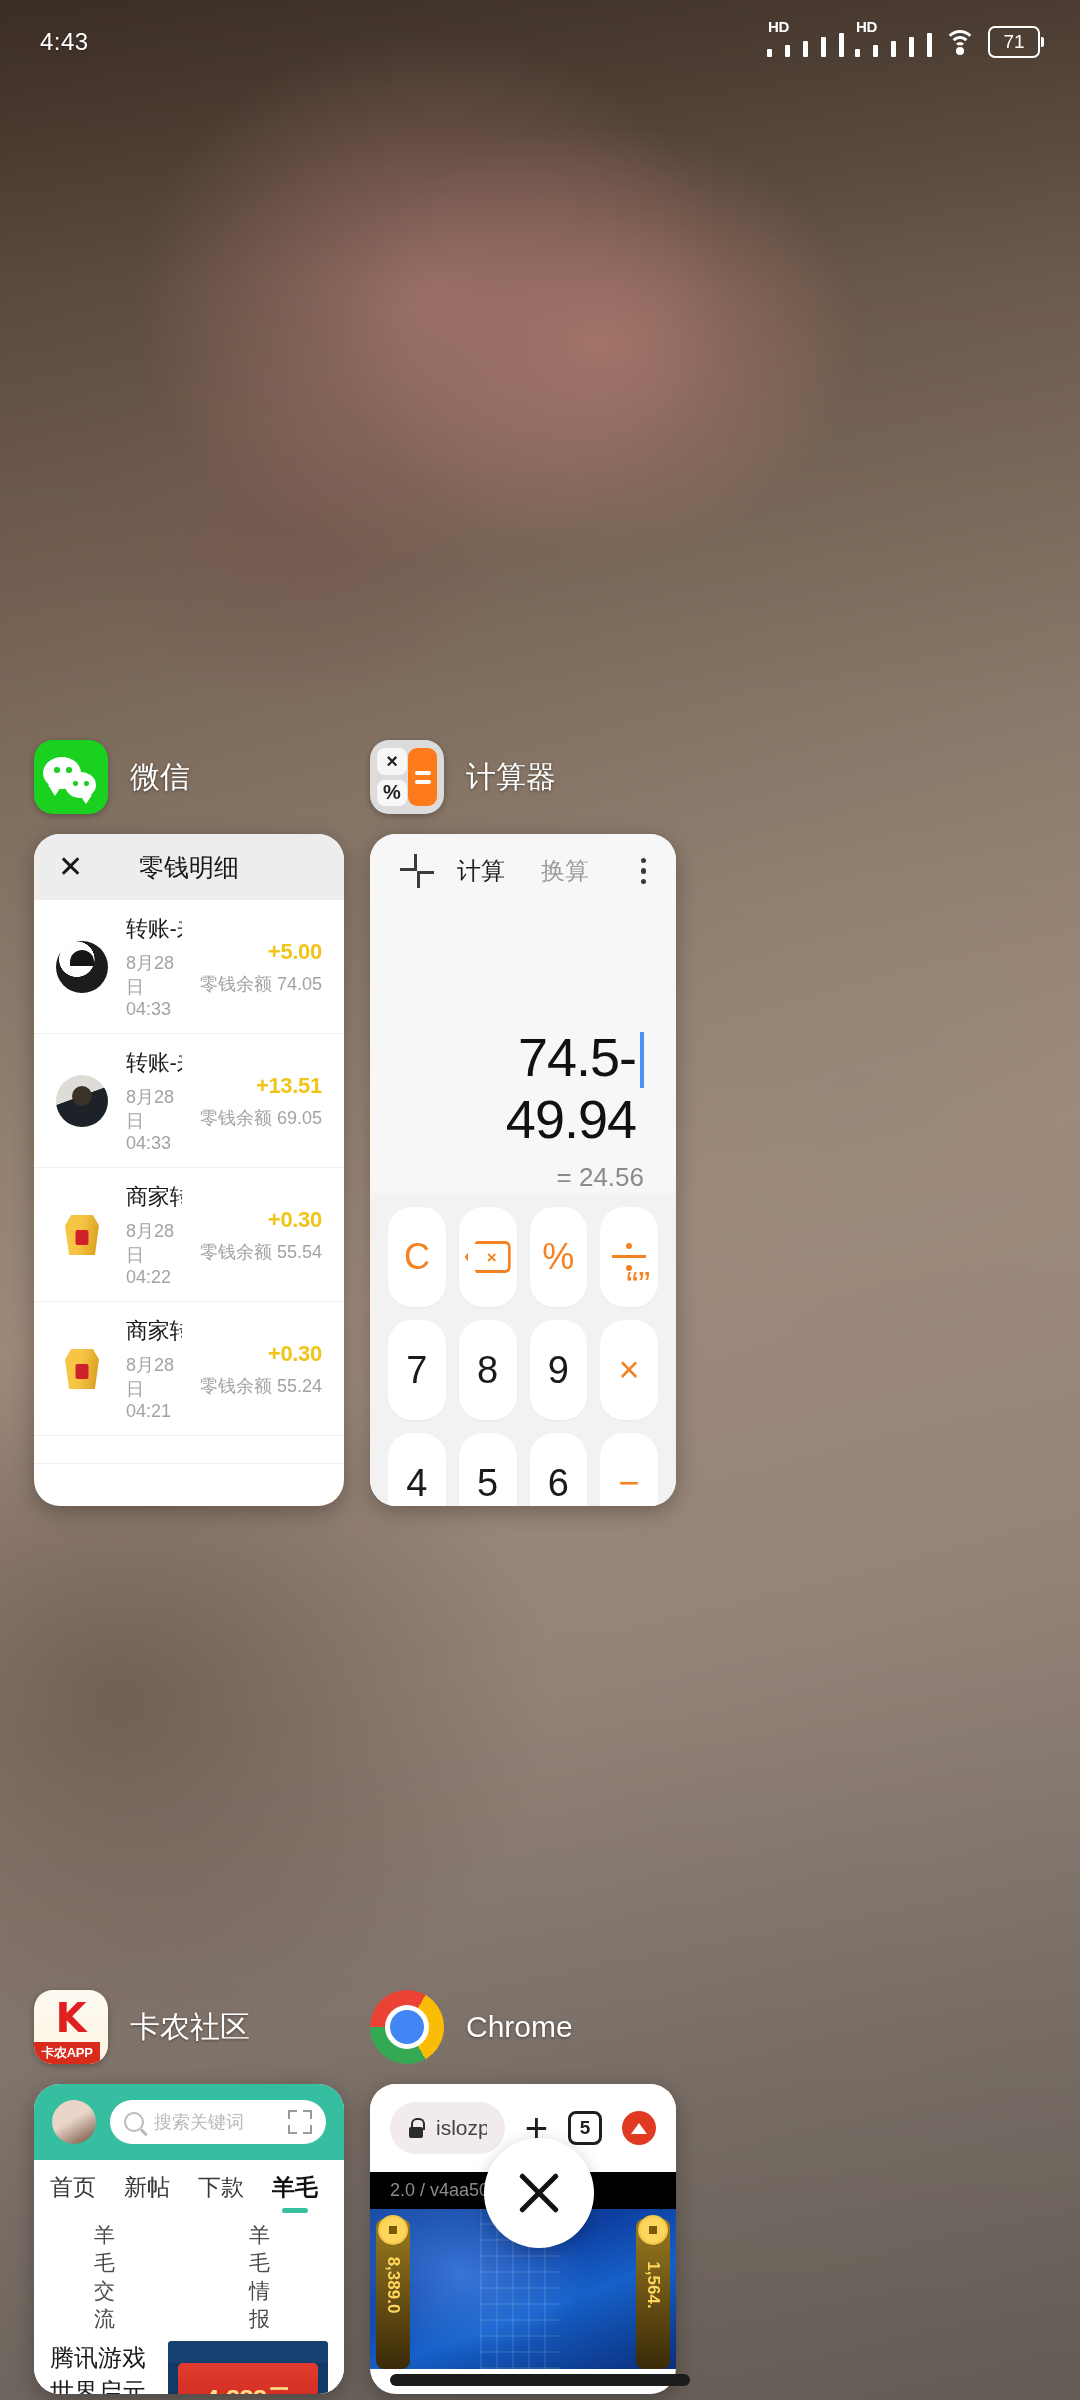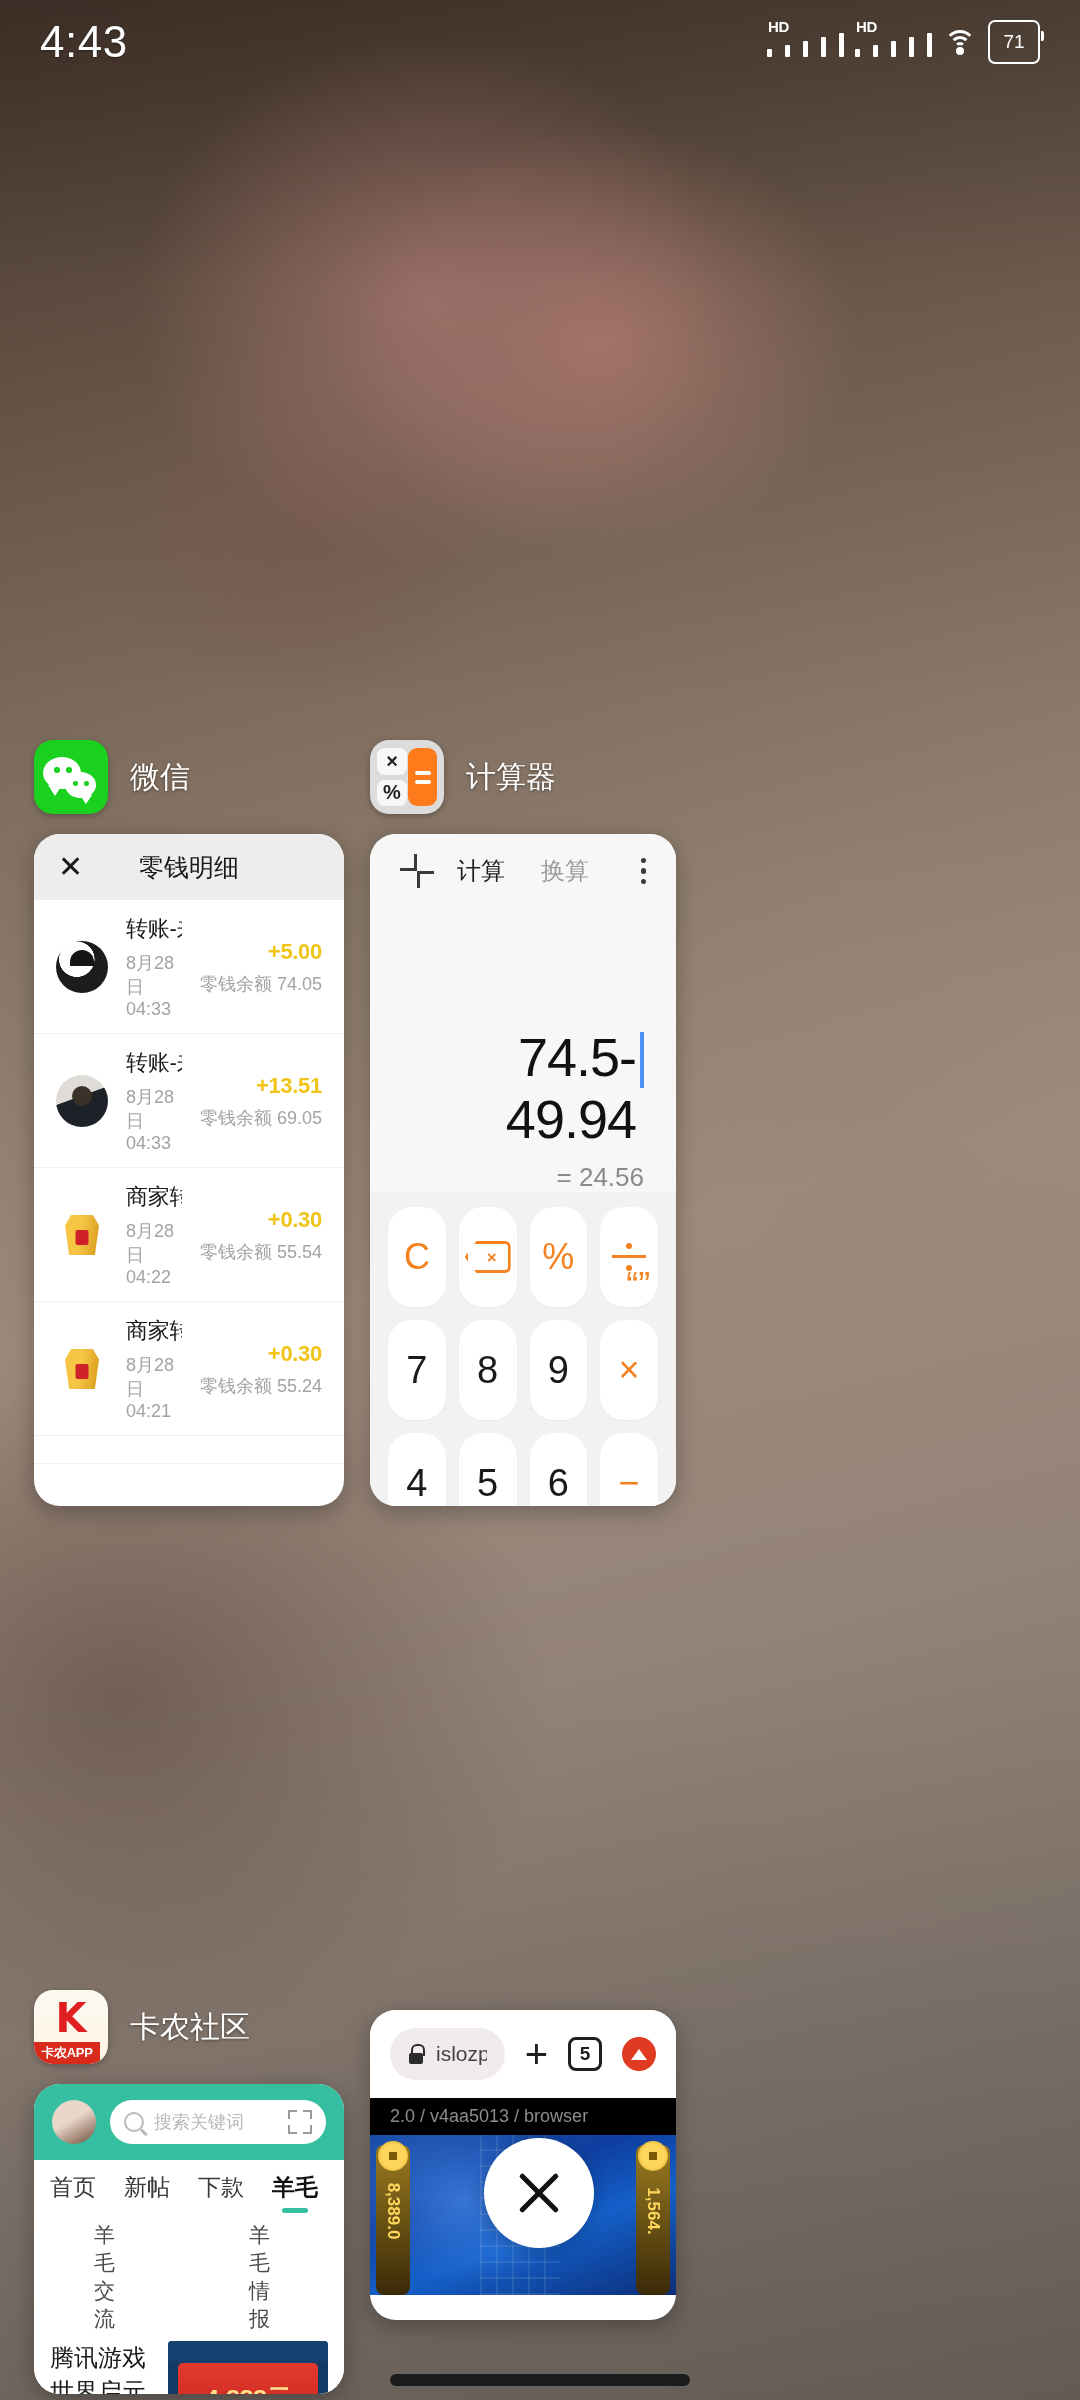--- a/index.html
+++ b/index.html
@@ -27,35 +27,35 @@
     position: absolute; inset: 0;
     background: linear-gradient(180deg, rgba(0,0,0,0.22) 0%, rgba(0,0,0,0.05) 12%, rgba(0,0,0,0) 30%, rgba(0,0,0,0.02) 70%, rgba(0,0,0,0.10) 100%);
   }
 
   
   #statusbar {
     position: absolute; top: 0; left: 0; right: 0; height: 84px;
     display: flex; align-items: center; justify-content: space-between;
     padding: 0 40px; color: #fff; z-index: 40;
   }
-  #clock { font-size: 44px; letter-spacing: 0.5px; text-shadow: 0 1px 2px rgba(0,0,0,.35); }
+  #clock { font-size: 24px; letter-spacing: 0.5px; text-shadow: 0 1px 2px rgba(0,0,0,.35); }
   #status-icons { display: flex; align-items: center; gap: 11px; }
   .sig { position: relative; display: flex; align-items: flex-end; gap: 13px; height: 30px; }
   .sig .hd { position: absolute; top: -9px; left: 1px; font-size: 15px; font-weight: 700; letter-spacing: -.3px; }
   .sig i { display: block; width: 5px; background: #fff; border-radius: 1px; }
   .sig i:nth-child(2){ height: 8px; } .sig i:nth-child(3){ height: 12px; }
   .sig i:nth-child(4){ height: 16px; } .sig i:nth-child(5){ height: 20px; }
   .sig i:nth-child(6){ height: 24px; }
   .wifi { width: 34px; height: 28px; position: relative; }
   .wifi span { position: absolute; left: 50%; transform: translateX(-50%); border: 3.2px solid #fff; border-bottom-color: transparent; border-left-color: transparent; border-right-color: transparent; border-radius: 50%; }
   .wifi .a { width: 32px; height: 32px; top: 2px; }
   .wifi .b { width: 21px; height: 21px; top: 8px; }
   .wifi .c { width: 11px; height: 11px; top: 14px; }
   .wifi .dot { width: 8px; height: 8px; background: #fff; border-radius: 50%; border: none; top: 19px; }
-  .batt { width: 52px; height: 44px; border: 2.6px solid #fff; border-radius: 7px; position: relative; display: flex; align-items: center; justify-content: center; }
+  .batt { width: 52px; height: 32px; border: 2.6px solid #fff; border-radius: 7px; position: relative; display: flex; align-items: center; justify-content: center; }
   .batt:after { content: ""; position: absolute; right: -6px; top: 9px; width: 3.5px; height: 10px; background: #fff; border-radius: 0 2px 2px 0; }
   .batt span { font-size: 19px; color: #fff; font-weight: 500; }
 
   
   #recents { position: absolute; inset: 0; z-index: 20; }
   .app-col { position: absolute; }
   .app-head { display: flex; align-items: center; gap: 22px; height: 74px; }
   .app-icon { width: 74px; height: 74px; border-radius: 19px; flex: none; position: relative; overflow: hidden; box-shadow: 0 2px 6px rgba(0,0,0,.28); }
   .app-label { color: #fff; font-size: 30px; text-shadow: 0 1px 3px rgba(0,0,0,.45); white-space: nowrap; }
   .card { background: #fff; border-radius: 26px; overflow: hidden; box-shadow: 0 6px 22px rgba(0,0,0,.28); position: relative; }
@@ -421,20 +421,24 @@
           <div class="red">
               <b>4-888元</b>
             </div>
 
         </div>
       </div>
     </div>
   </div>
 
   <div class="app-col" style="left:370px; top:1990px; width:306px;">
+    <div class="app-head">
+      <div class="chrome"></div>
+      <div class="app-label">Chrome</div>
+    </div>
     <div class="card" style="margin-top:20px; height:310px;">
       <div class="cr-bar">
         <div class="cr-url">
           <span class="lock"></span>
           <span class="cr-urltext">islozp.zjuengoc.com/?lang</span>
         </div>
         <div class="cr-plus">+</div>
         <div class="cr-tabs">5</div>
         <div class="cr-up">
             <i></i>

